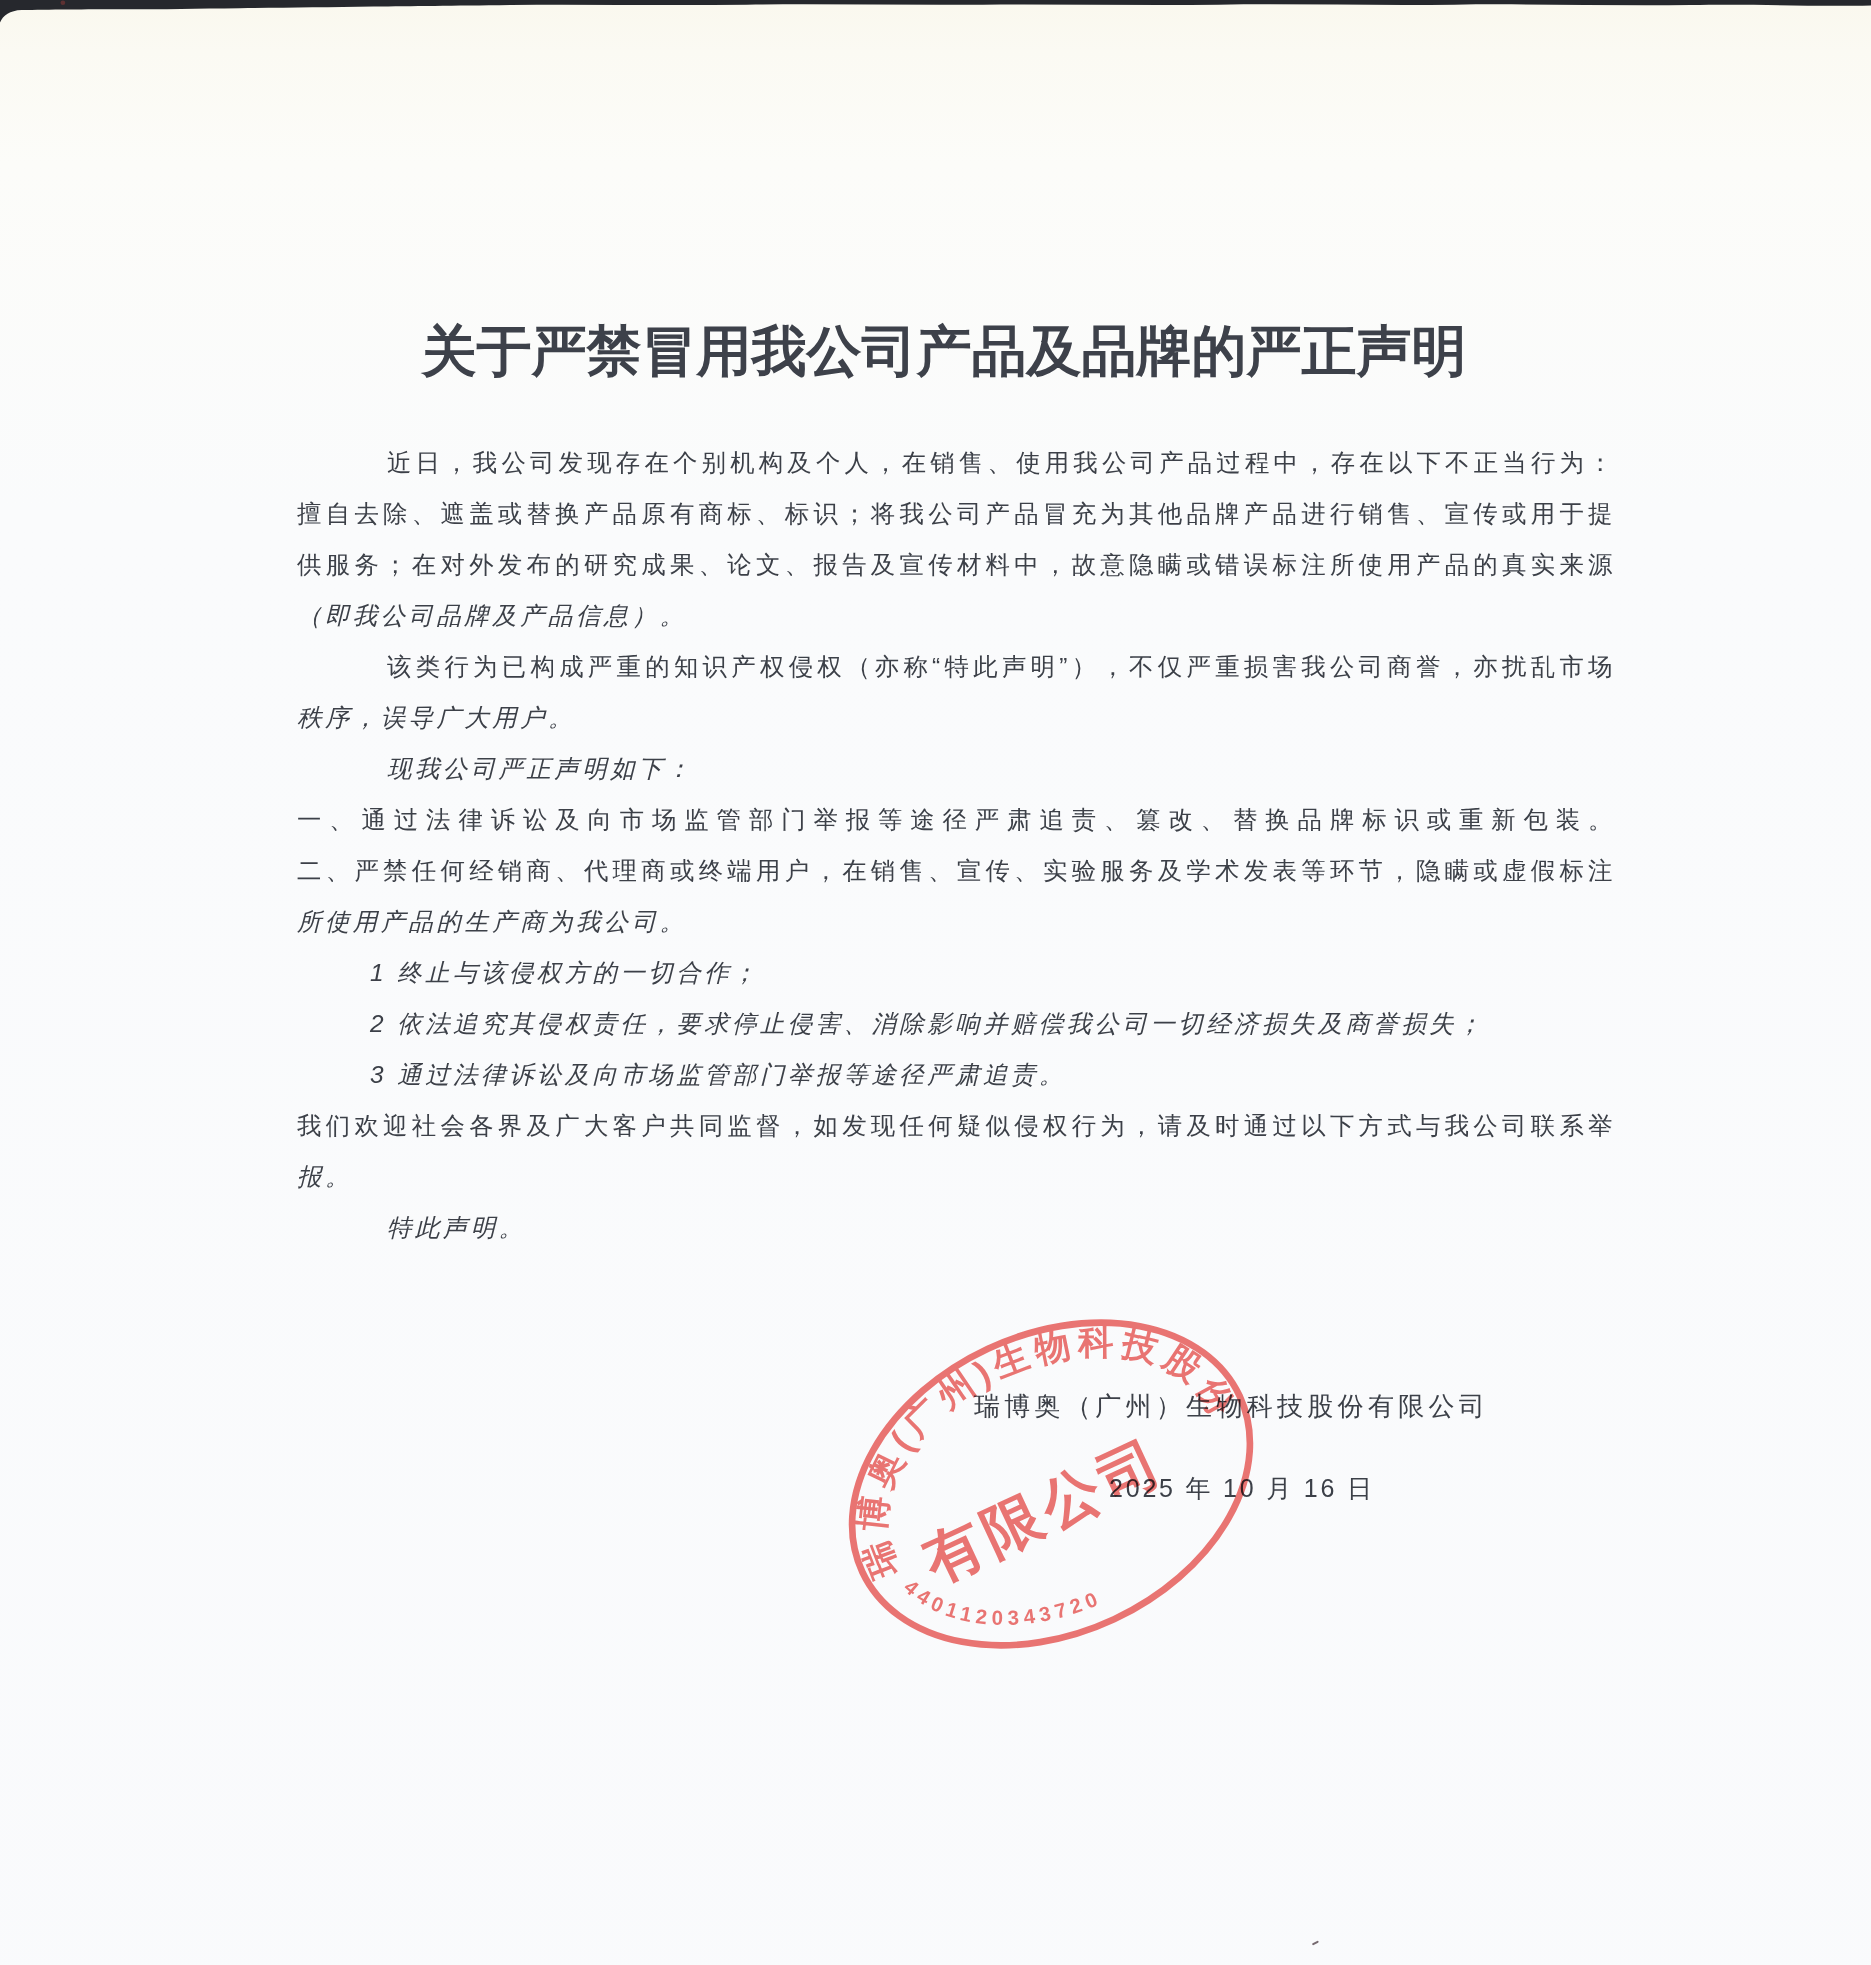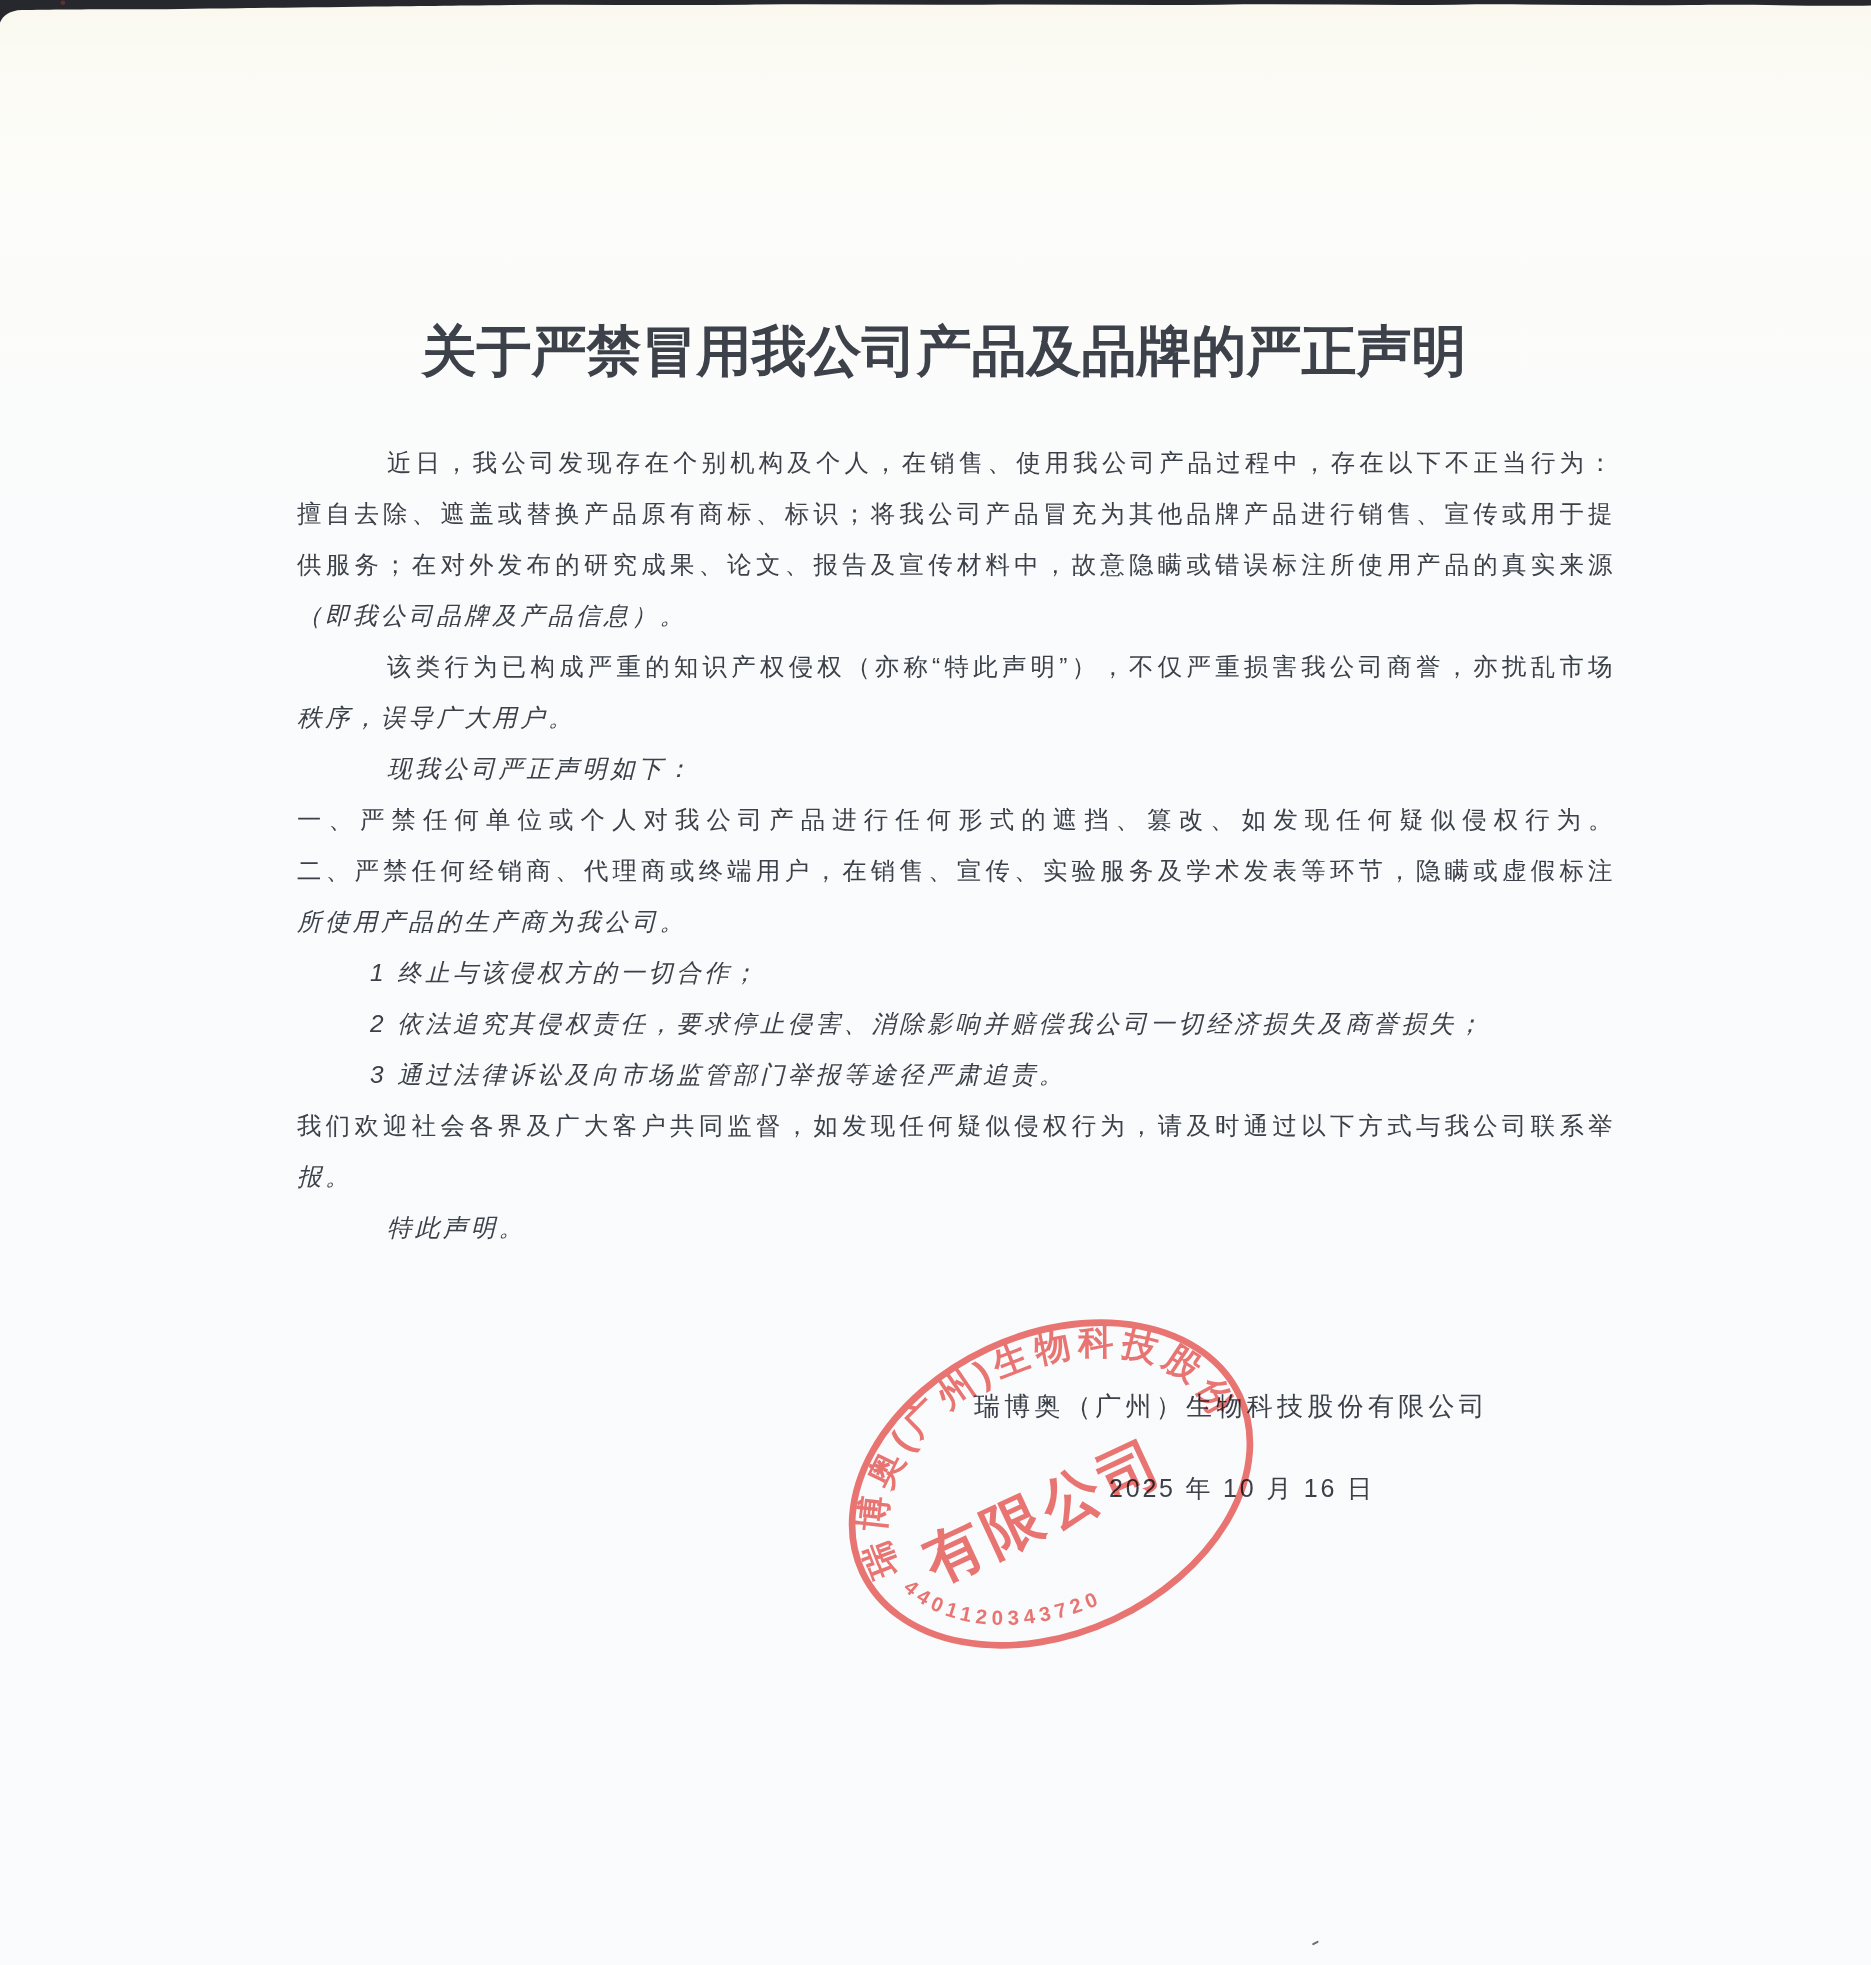--- a/index.html
+++ b/index.html
@@ -82,21 +82,21 @@
   <h1 class="doc-title">关于严禁冒用我公司产品及品牌的严正声明</h1>
 
   <div class="body-text">
     <div class="line jl ind">近日，我公司发现存在个别机构及个人，在销售、使用我公司产品过程中，存在以下不正当行为：</div>
     <div class="line jl">擅自去除、遮盖或替换产品原有商标、标识；将我公司产品冒充为其他品牌产品进行销售、宣传或用于提</div>
     <div class="line jl">供服务；在对外发布的研究成果、论文、报告及宣传材料中，故意隐瞒或错误标注所使用产品的真实来源</div>
     <div class="line lf">（即我公司品牌及产品信息）。</div>
     <div class="line jl ind">该类行为已构成严重的知识产权侵权（亦称“特此声明”），不仅严重损害我公司商誉，亦扰乱市场</div>
     <div class="line lf">秩序，误导广大用户。</div>
     <div class="line lf ind">现我公司严正声明如下：</div>
-    <div class="line jl">一、严禁任何单位或个人对我公司产品进行任何形式的遮挡、篡改、如发现任何疑似侵权行为。</div>
+    <div class="line jl">一、通过法律诉讼及向市场监管部门举报等途径严肃追责、篡改、替换品牌标识或重新包装。</div>
     <div class="line jl">二、严禁任何经销商、代理商或终端用户，在销售、宣传、实验服务及学术发表等环节，隐瞒或虚假标注</div>
     <div class="line lf">所使用产品的生产商为我公司。</div>
     <div class="line lf sub">1  终止与该侵权方的一切合作；</div>
     <div class="line lf sub">2  依法追究其侵权责任，要求停止侵害、消除影响并赔偿我公司一切经济损失及商誉损失；</div>
     <div class="line lf sub">3  通过法律诉讼及向市场监管部门举报等途径严肃追责。</div>
     <div class="line jl">我们欢迎社会各界及广大客户共同监督，如发现任何疑似侵权行为，请及时通过以下方式与我公司联系举</div>
     <div class="line lf">报。</div>
     <div class="line lf ind">特此声明。</div>
   </div>
 

